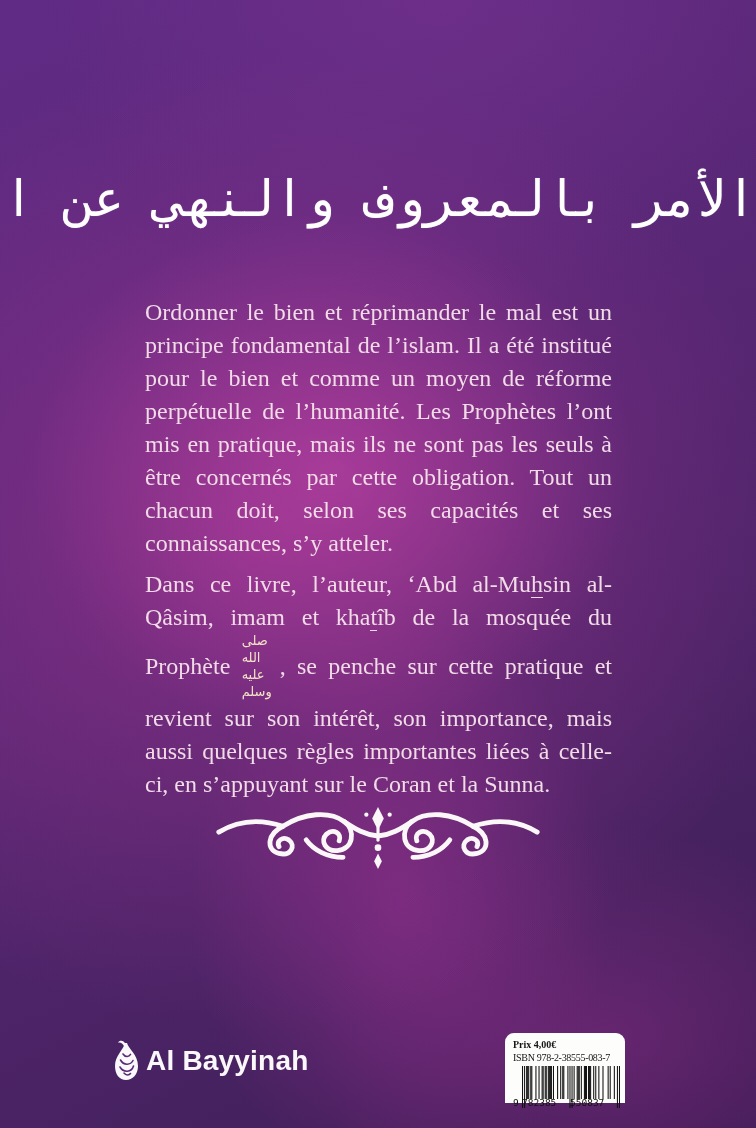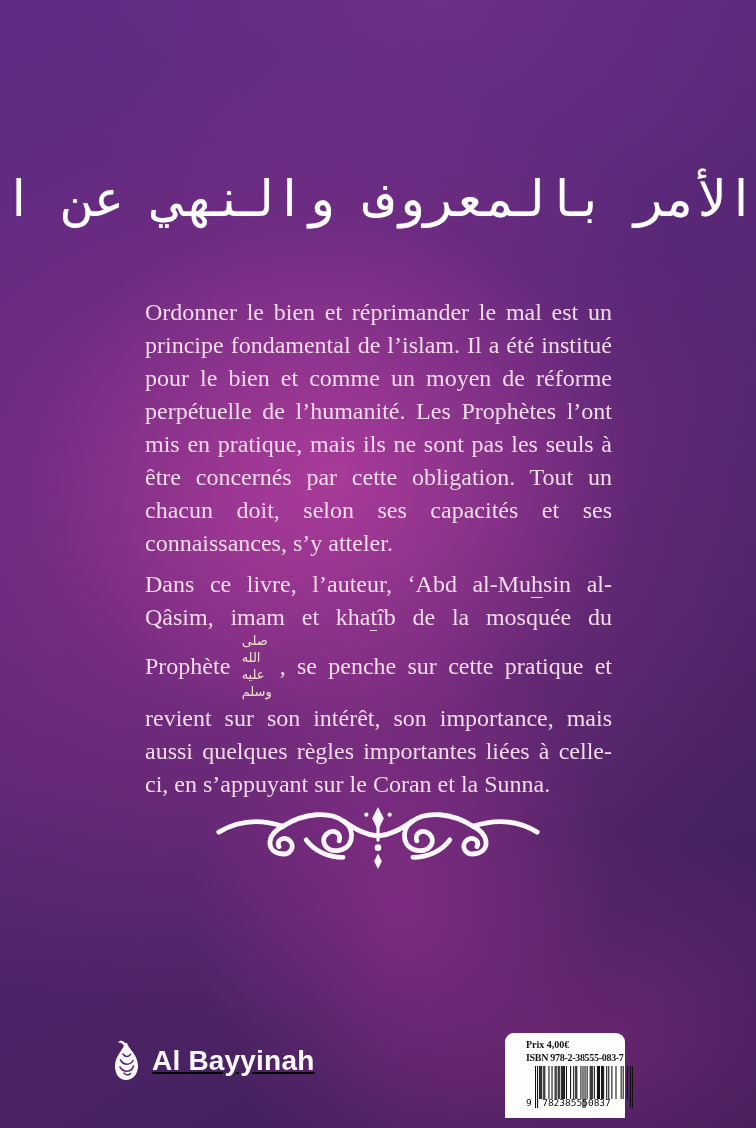--- a/index.html
+++ b/index.html
@@ -47,47 +47,47 @@
     word-spacing:1px;
   }
   
   .ornament{
     position:absolute;top:796px;left:50%;transform:translateX(-50%);
     width:330px;height:80px;
   }
   
   .publisher{
     position:absolute;left:111px;top:1038px;
-    display:flex;align-items:center;gap:10px;text-decoration:underline;
+    display:flex;align-items:center;gap:4px;
   }
   .publisher .emblem{width:31px;height:45px;display:block;}
   .pub-name{
     font-family:"Liberation Sans", sans-serif;
     font-weight:bold;font-size:28px;letter-spacing:.2px;
     color:#fbf8fc;
   }
   
   .barcode-label{
     position:absolute;left:505px;top:1033px;
-    width:120px;height:85px;box-sizing:border-box;
+    width:120px;height:70px;box-sizing:border-box;
     background:#fdfdfb;border-radius:9px 9px 0 0;
-    padding:6px 6px 0 21px;
+    padding:6px 6px 0 8px;
     color:#151515;
   }
   .price{font-family:"Liberation Serif", serif;font-weight:bold;font-size:10px;line-height:12px;}
-  .isbn{font-family:"Liberation Serif", serif;font-weight:bold;font-size:10px;line-height:13px;letter-spacing:-.3px;white-space:nowrap;}
+  .isbn{font-family:"Liberation Serif", serif;font-weight:normal;font-size:10px;line-height:13px;letter-spacing:-.3px;white-space:nowrap;}
   .bars{display:block;width:98px;height:42px;margin:2px 0 0 9px;}
   .bc-digits{
     position:relative;margin-top:-10px;
     display:flex;align-items:flex-end;
     font-family:"DejaVu Sans Mono", monospace;
     font-size:9.5px;line-height:10px;color:#111;
   }
   .bc-digits .d0{width:9px;text-align:left;}
-  .bc-digits .d1{width:48px;text-align:right;}
+  .bc-digits .d1{width:48px;text-align:left;}
   .bc-digits .d2{width:48px;text-align:left;}
 </style>
 </head>
 <body>
 
 <div class="page">
 
   <div class="arabic-title">الأمر بالمعروف والنهي عن المنكر</div>
 
   <div class="body-text">

